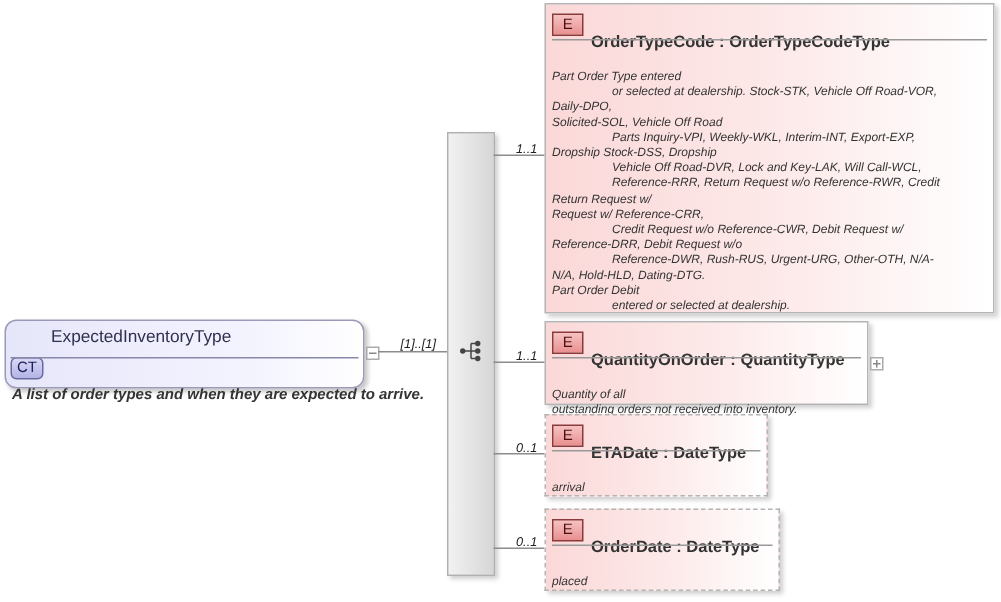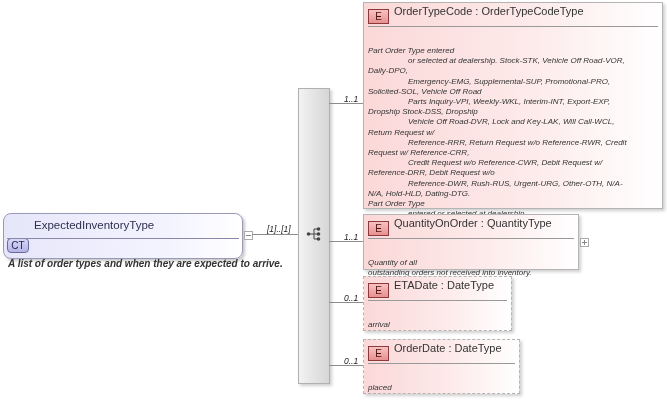--- a/index.html
+++ b/index.html
@@ -25,21 +25,21 @@
   .seq-icon { position:absolute; left:306px; top:226px; width:16px; height:16px; }
 
   .mult { position:absolute; font-size:8.5px; font-style:italic; color:#222; }
 
   
   .el-box { position:absolute; border:1px solid #b4b4b4; background:linear-gradient(to right, #fbd8d8, #fdeaea 55%, #ffffff);
             box-shadow:2px 2px 3px #cfcfcf; }
   .el-box.optional { border:1px dashed #b4b4b4; }
   .e-badge { position:absolute; left:4px; top:6px; width:19px; height:13px; border:1px solid #8a3a3a;
              background:linear-gradient(#f7c2c2, #e89090); font-size:10px; color:#4a0f0f; text-align:center; line-height:13px; }
-  .el-title { position:absolute; left:30px; top:2px; font-size:11px; font-weight:normal; color:#333; white-space:nowrap; }
+  .el-title { position:absolute; left:30px; top:19px; font-size:11px; font-weight:bold; color:#333; white-space:nowrap; }
   .el-sep { position:absolute; left:4px; right:4px; top:23px; height:1px; background:#999; }
   .el-desc { position:absolute; left:4px; top:27px; right:4px; font-size:8px; font-style:italic; color:#333; line-height:10.2px;margin-top:16px; }
   .el-desc .ln { display:block; white-space:nowrap; }
   .el-desc .ind { padding-left:40px; }
   .expand-btn { position:absolute; left:580px; top:238px; width:7px; height:7px; border:1px solid #aaa; background:#fff; }
   .expand-btn::before { content:""; position:absolute; left:1px; top:3px; width:5px; height:1px; background:#888; }
   .expand-btn::after { content:""; position:absolute; left:3px; top:1px; width:1px; height:5px; background:#888; }
 </style>
 </head>
 <body>
@@ -79,33 +79,32 @@
 <div class="mult" style="left:344px; top:356px;">0..1</div>
 
 <div class="el-box" style="left:363px; top:2px; width:298px; height:205px;">
   <div class="e-badge">E</div>
   <div class="el-title">OrderTypeCode : OrderTypeCodeType</div>
   <div class="el-sep"></div>
   <div class="el-desc">
     <span class="ln">Part Order Type entered</span>
     <span class="ln ind">or selected at dealership. Stock-STK, Vehicle Off Road-VOR,</span>
     <span class="ln">Daily-DPO,</span>
-    <span class="ln ind">Emergency-EMG, Supplemental-SUP, Promotional-PRO,</span>
     <span class="ln">Solicited-SOL, Vehicle Off Road</span>
     <span class="ln ind">Parts Inquiry-VPI, Weekly-WKL, Interim-INT, Export-EXP,</span>
     <span class="ln">Dropship Stock-DSS, Dropship</span>
     <span class="ln ind">Vehicle Off Road-DVR, Lock and Key-LAK, Will Call-WCL,</span>
+    <span class="ln ind">Reference-RRR, Return Request w/o Reference-RWR, Credit</span>
     <span class="ln">Return Request w/</span>
-    <span class="ln ind">Reference-RRR, Return Request w/o Reference-RWR, Credit</span>
     <span class="ln">Request w/ Reference-CRR,</span>
     <span class="ln ind">Credit Request w/o Reference-CWR, Debit Request w/</span>
     <span class="ln">Reference-DRR, Debit Request w/o</span>
     <span class="ln ind">Reference-DWR, Rush-RUS, Urgent-URG, Other-OTH, N/A-</span>
     <span class="ln">N/A, Hold-HLD, Dating-DTG.</span>
-    <span class="ln">Part Order Type</span>
+    <span class="ln">Part Order Debit</span>
     <span class="ln ind">entered or selected at dealership.</span>
   </div>
 </div>
 
 <div class="el-box" style="left:363px; top:214px; width:214px; height:54px;">
   <div class="e-badge">E</div>
   <div class="el-title">QuantityOnOrder : QuantityType</div>
   <div class="el-sep"></div>
   <div class="el-desc">
     <span class="ln">Quantity of all</span>

